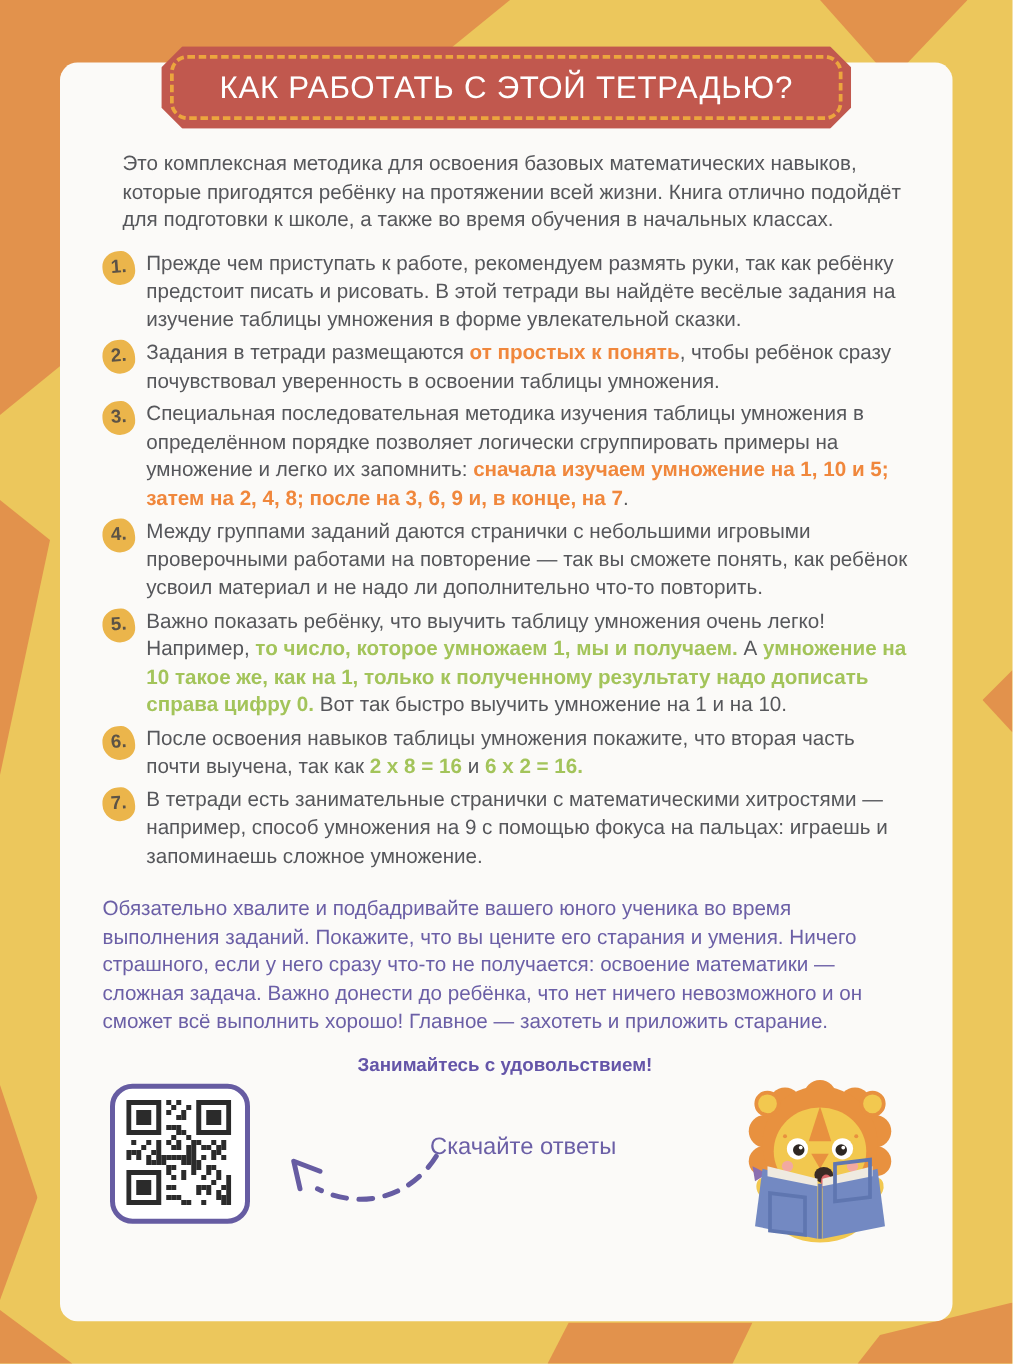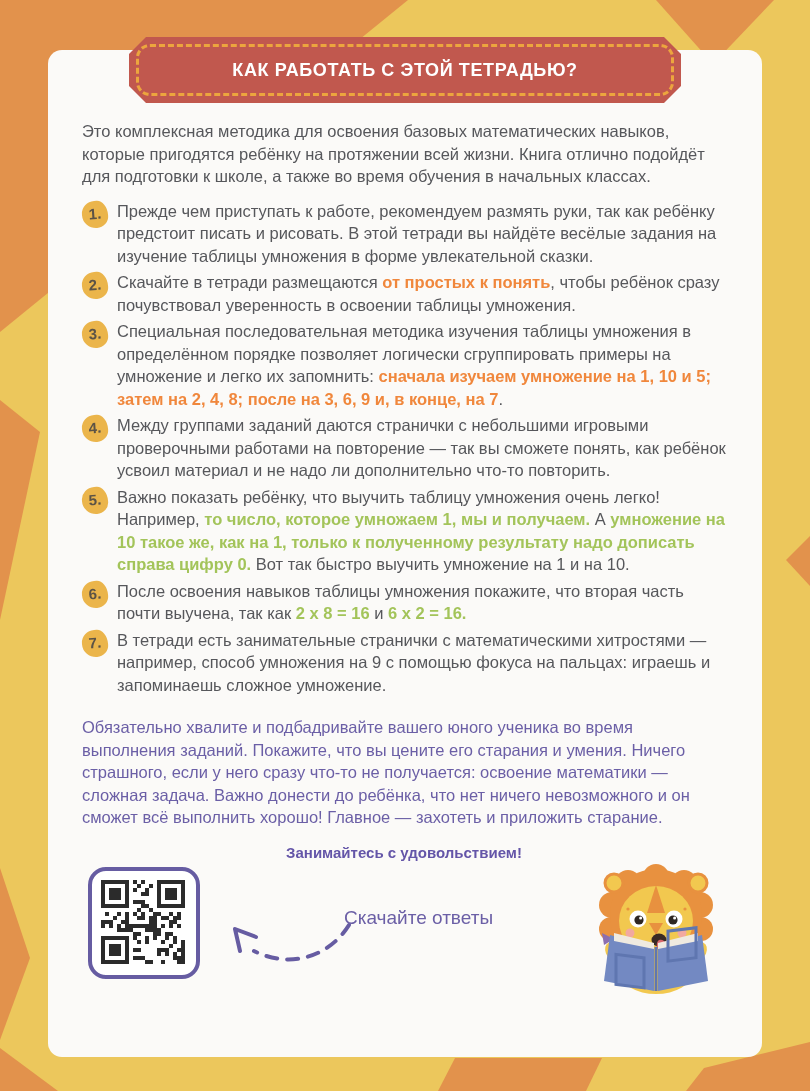--- a/index.html
+++ b/index.html
@@ -27,25 +27,25 @@
     position:absolute;left:50%;transform:translateX(-50%);top:-13px;
     width:552px;height:66px;background:var(--banner,#C1584E);
     clip-path:polygon(17px 0,calc(100% - 17px) 0,100% 17px,100% calc(100% - 17px),calc(100% - 17px) 100%,17px 100%,0 calc(100% - 17px),0 17px);
     display:flex;align-items:center;justify-content:center;
   }
   .banner-dash{
     position:absolute;inset:7px;border:3px dashed var(--banner-dash,#ECA53E);
     border-radius:14px;
   }
   .banner h1{
-    margin:0;position:relative;color:#fff;font-size:18px;font-weight:bold;
+    margin:0;position:relative;color:#fff;font-size:25px;font-weight:normal;
     letter-spacing:.6px;white-space:nowrap;
   }
   .body-text{color:var(--body-text,#56575B);font-size:16.5px;line-height:22.5px;}
-  .intro{margin:0 0 12px 0;max-width:652px;}
+  .intro{margin:0 0 12px 16px;max-width:652px;}
   ol.items{list-style:none;margin:0;padding:0;}
   ol.items li{display:flex;gap:9px;margin-bottom:4px;}
   .num-badge{
     flex:none;width:26px;height:27px;margin-top:1px;
     background:var(--badge,#EBB54B);color:#5C5346;
     border-radius:55% 45% 50% 60% / 50% 60% 45% 55%;
     display:flex;align-items:center;justify-content:center;
     font-size:15px;font-weight:bold;transform:rotate(-4deg);
   }
   .item-text{max-width:618px;}
@@ -91,21 +91,21 @@
 
   <p class="body-text intro">Это комплексная методика для освоения базовых математических навыков, которые пригодятся ребёнку на протяжении всей жизни. Книга отлично подойдёт для подготовки к школе, а также во время обучения в начальных классах.</p>
 
   <ol class="items body-text" id="items-list">
       <li>
         <span class="num-badge">1.</span>
         <span class="item-text"><span>Прежде чем приступать к работе, рекомендуем размять руки, так как ребёнку предстоит писать и рисовать. В этой тетради вы найдёте весёлые задания на изучение таблицы умножения в форме увлекательной сказки.</span></span>
       </li>
       <li>
         <span class="num-badge">2.</span>
-        <span class="item-text"><span>Скачайте в тетради размещаются </span><span class="hl-orange">от простых к понять</span><span>, чтобы ребёнок сразу почувствовал уверенность в освоении таблицы умножения.</span></span>
+        <span class="item-text"><span>Задания в тетради размещаются </span><span class="hl-orange">от простых к понять</span><span>, чтобы ребёнок сразу почувствовал уверенность в освоении таблицы умножения.</span></span>
       </li>
       <li>
         <span class="num-badge">3.</span>
         <span class="item-text"><span>Специальная последовательная методика изучения таблицы умножения в определённом порядке позволяет логически сгруппировать примеры на умножение и легко их запомнить: </span><span class="hl-orange">сначала изучаем умножение на 1, 10 и 5; затем на 2, 4, 8; после на 3, 6, 9 и, в конце, на 7</span><span>.</span></span>
       </li>
       <li>
         <span class="num-badge">4.</span>
         <span class="item-text"><span>Между группами заданий даются странички с небольшими игровыми проверочными работами на повторение — так вы сможете понять, как ребёнок усвоил материал и не надо ли дополнительно что-то повторить.</span></span>
       </li>
       <li>

